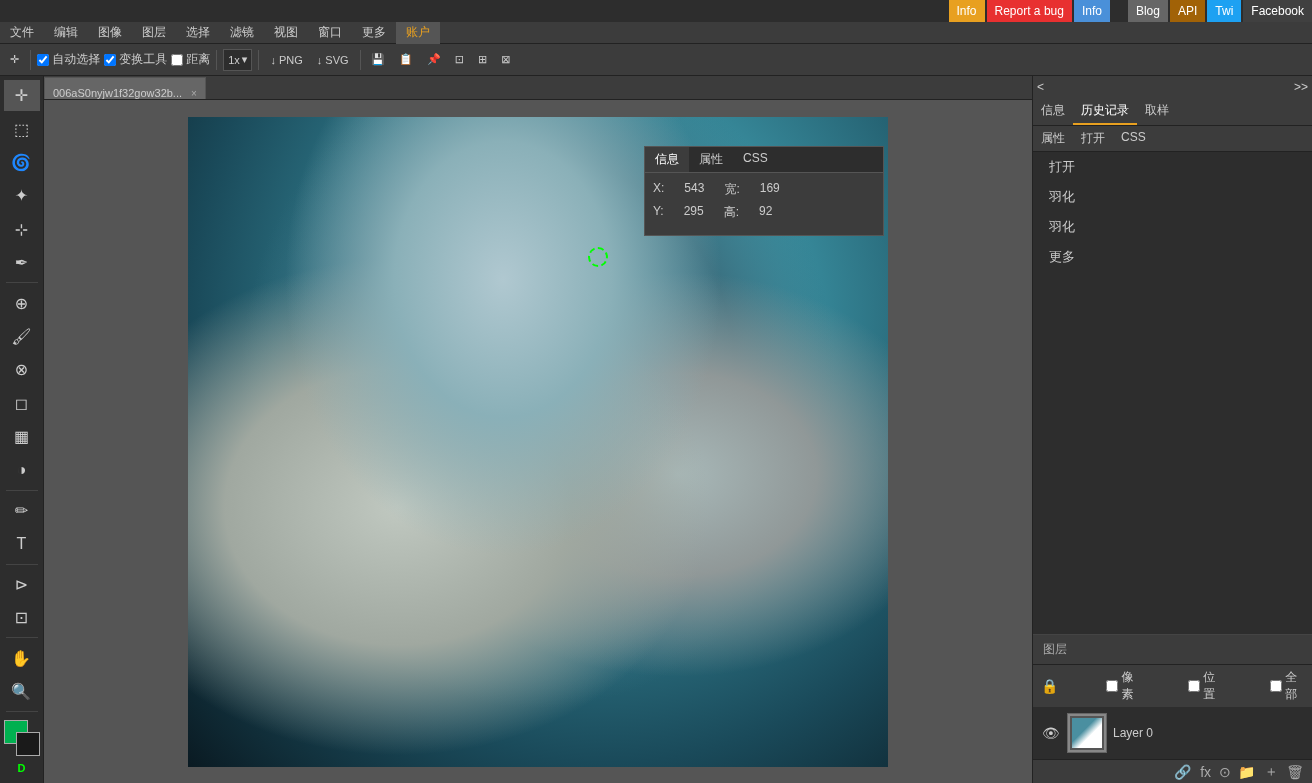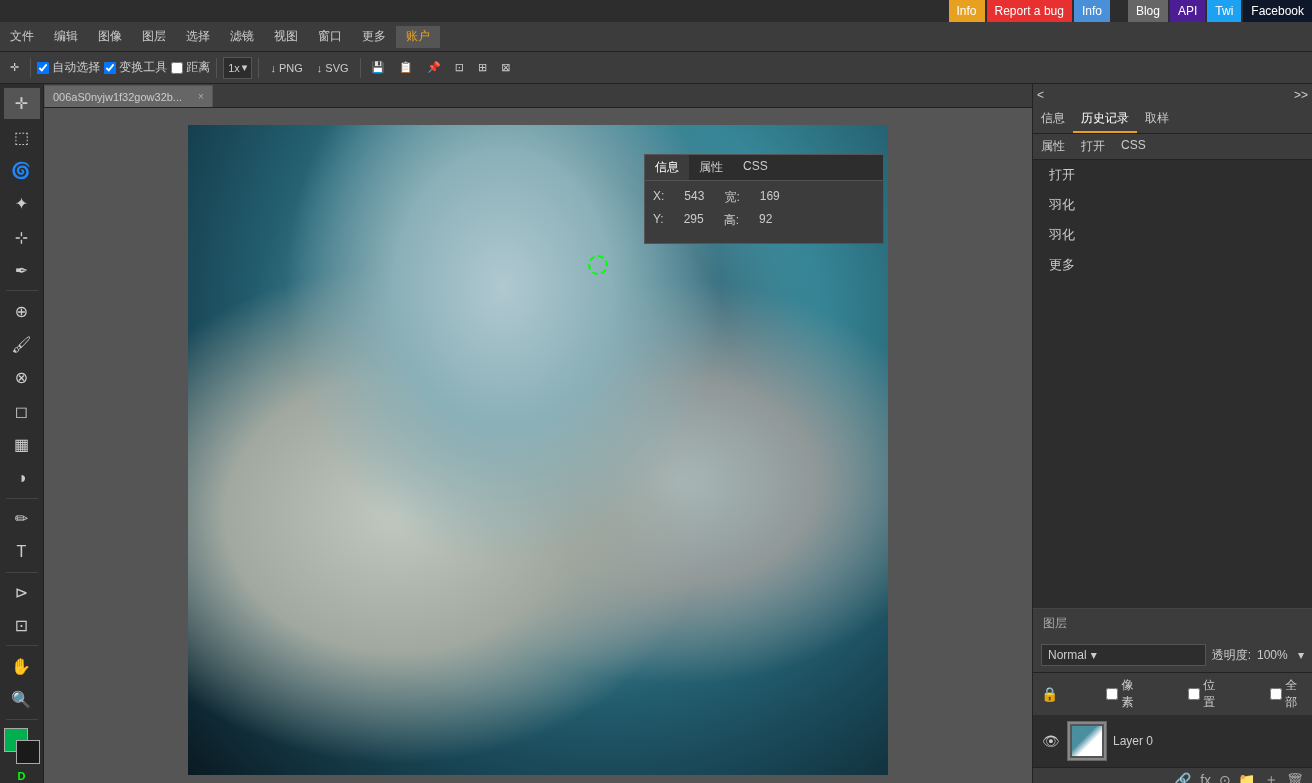--- a/index.html
+++ b/index.html
@@ -8,27 +8,27 @@
     
     #top-nav {
       display: flex; align-items: center; height: 22px; background: #2d2d2d;
     }
     .nav-links { display: flex; align-items: flex-end; gap: 2px; margin-left: auto; }
     .nav-link { padding: 2px 8px; height: 22px; display: flex; align-items: center; font-size: 12px; cursor: pointer; }
     .nav-link.info { background: #e8a020; color: #fff; }
     .nav-link.report { background: #e83030; color: #fff; }
     .nav-link.learn { background: #4a90d9; color: #fff; }
     .nav-link.blog { background: #666; color: #fff; margin-left: 16px; }
-    .nav-link.api { background: #4c1d95; color: #fff; }
+    .nav-link.api { background: #a16207; color: #fff; }
     .nav-link.twi { background: #1da1f2; color: #fff; }
-    .nav-link.facebook { background: #0f172a; color: #fff; }
+    .nav-link.facebook { background: #404040; color: #fff; }
 
     
     #menu-bar {
-      display: flex; align-items: center; height: 30px; background: #3c3c3c; border-bottom: 1px solid #222;
+      display: flex; align-items: center; height: 22px; background: #3c3c3c; border-bottom: 1px solid #222;
     }
     .menu-item { padding: 2px 10px; height: 22px; display: flex; align-items: center; cursor: pointer; font-size: 12px; color: #ccc; }
     .menu-item:hover, .menu-item.active { background: #555; }
     .menu-item.active { color: #e8a020; }
 
     
     #toolbar {
       display: flex; align-items: center; height: 32px; background: #3c3c3c; border-bottom: 1px solid #222; padding: 0 5px; gap: 4px;
     }
     .toolbar-btn { display: flex; align-items: center; justify-content: center; height: 24px; padding: 0 4px; cursor: pointer; color: #ccc; font-size: 11px; border: 1px solid transparent; gap: 2px; }
@@ -47,21 +47,21 @@
     .tool-btn { width: 36px; height: 32px; display: flex; align-items: center; justify-content: center; cursor: pointer; color: #ccc; font-size: 16px; border: 1px solid transparent; }
     .tool-btn.active { background: #555; }
     .tool-sep { width: 32px; height: 1px; background: #444; margin: 2px 0; }
     .color-box-container { display: flex; position: relative; width: 36px; height: 36px; margin-top: 4px; }
     .color-fg { width: 24px; height: 24px; background: #00b050; border: 1px solid #aaa; position: absolute; top: 0; left: 0; }
     .color-bg { width: 24px; height: 24px; background: #1a1a1a; border: 1px solid #aaa; position: absolute; bottom: 0; right: 0; }
 
     
     #canvas-area { flex: 1; background: #666; position: relative; overflow: hidden; }
     #canvas-tab-bar { display: flex; align-items: flex-end; height: 24px; background: #3c3c3c; border-bottom: 1px solid #222; }
-    .canvas-tab { display: flex; align-items: center; height: 22px; padding: 0 8px; background: #4a4a4a; border: 1px solid #555; border-bottom: none; cursor: pointer; font-size: 11px; color: #ccc; gap: 16px; }
+    .canvas-tab { display: flex; align-items: flex-end; height: 22px; padding: 0 8px; background: #4a4a4a; border: 1px solid #555; border-bottom: none; cursor: pointer; font-size: 11px; color: #ccc; gap: 9px; }
     .canvas-tab.active { background: #666; }
     .canvas-tab-close { cursor: pointer; font-size: 10px; color: #aaa; }
     #canvas-content { width: 100%; height: calc(100% - 24px); display: flex; align-items: center; justify-content: center; background: #555; }
     .canvas-image { width: 700px; height: 650px; background: #333; position: relative; overflow: hidden; }
 
     
     #info-panel {
       position: absolute; top: 70px; left: 600px; width: 240px; background: #3c3c3c; border: 1px solid #555; z-index: 10;
     }
     #info-panel-tabs { display: flex; background: #2d2d2d; border-bottom: 1px solid #555; }
@@ -280,29 +280,20 @@
     <div id="right-menu-list">
       <div class="right-menu-item">打开</div>
       <div class="right-menu-item">羽化</div>
       <div class="right-menu-item">羽化</div>
       <div class="right-menu-item">更多</div>
     </div>
 
     <div id="layers-section">
       <div id="layers-header">图层</div>
 
-      <div id="blend-mode-row">
-        <div class="blend-dropdown">
-          <span>Normal</span>
-          <span class="chevron-icon"></span>
-        </div>
-        <span class="opacity-label">透明度:</span>
-        <span class="opacity-value">100%</span>
-        <span class="chevron-icon"></span>
-      </div>
 
       <div id="lock-row">
         <span class="lock-icon">🔒</span>
         <label class="lock-checkbox">
           <input type="checkbox" style="">
           <span>像素</span>
         </label>
         <label class="lock-checkbox">
           <input type="checkbox" style="">
           <span>位置</span>

